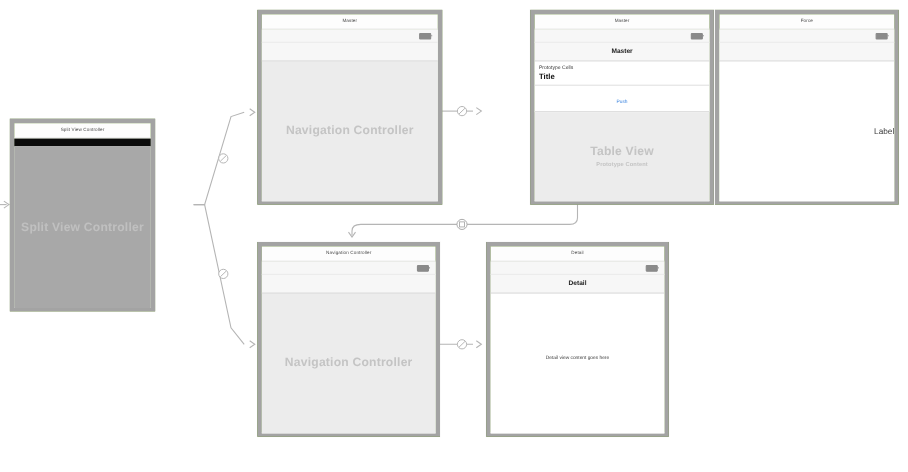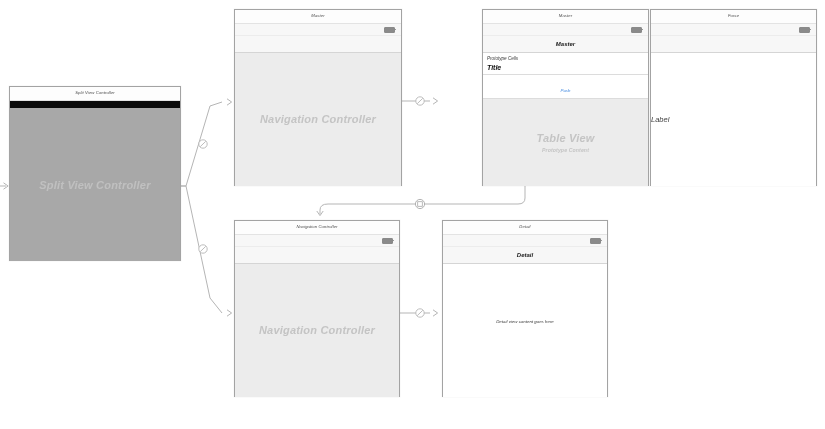--- a/index.html
+++ b/index.html
@@ -21,23 +21,22 @@
     position: absolute;
     inset: 0;
     background: #ffffff;
   }
 
   
   .scene {
     position: absolute;
     box-sizing: border-box;
     background: #4d7c0f;
-    border: 1px solid #a3a3a3;
+    border: 4px solid #a3a3a3;
     box-shadow: 0 0 0 0.5px rgba(0,0,0,0.04);
-    font-style: italic;
   }
   .scene-titlebar {
     height: 13px;
     background: #fdfdfd;
     border-bottom: 1px solid #e3e3e3;
     display: flex;
     align-items: center;
     justify-content: center;
   }
   .scene-title {
@@ -170,21 +169,21 @@
     font-size: 4.4px;
     color: #3a84df;
   }
 
   
   .center-label-area {
     flex: 1;
     background: #ffffff;
     display: flex;
     align-items: center;
-    justify-content: flex-start;
+    justify-content: flex-end;
   }
   .center-label {
     font-size: 7.5px;
     color: #3f3f3f;
   }
   .detail-content-area {
     flex: 1;
     background: #ffffff;
     position: relative;
   }
@@ -274,21 +273,21 @@
         <line x1="400" y1="313" x2="430" y2="313" stroke="#b5b5b5" stroke-width="1"></line>
         <path d="M 433 309.8 L 437.6 313 L 433 316.2" fill="none" stroke="#b5b5b5" stroke-width="1"></path>
         <g>
           <circle cx="420" cy="313" r="4.2" fill="#ffffff" stroke="#b5b5b5" stroke-width="0.9"></circle>
           <line x1="417.3" y1="315.6" x2="422.7" y2="310.4" stroke="#b5b5b5" stroke-width="0.9"></line>
         </g>
       </g>
     </svg>
   </div>
 
-  <div class="scene" style="left:9px; top:86px; width:172px; height:175px;">
+  <div class="scene" style="left:9px; top:108px; width:132px; height:175px;">
     <div class="scene-titlebar">
       <span class="scene-title">Split View Controller</span>
     </div>
     <div class="scene-body">
       <div class="splitview-black-bar"></div>
       <div class="splitview-fill">
         <span class="splitview-label">Split View Controller</span>
       </div>
     </div>
   </div>

